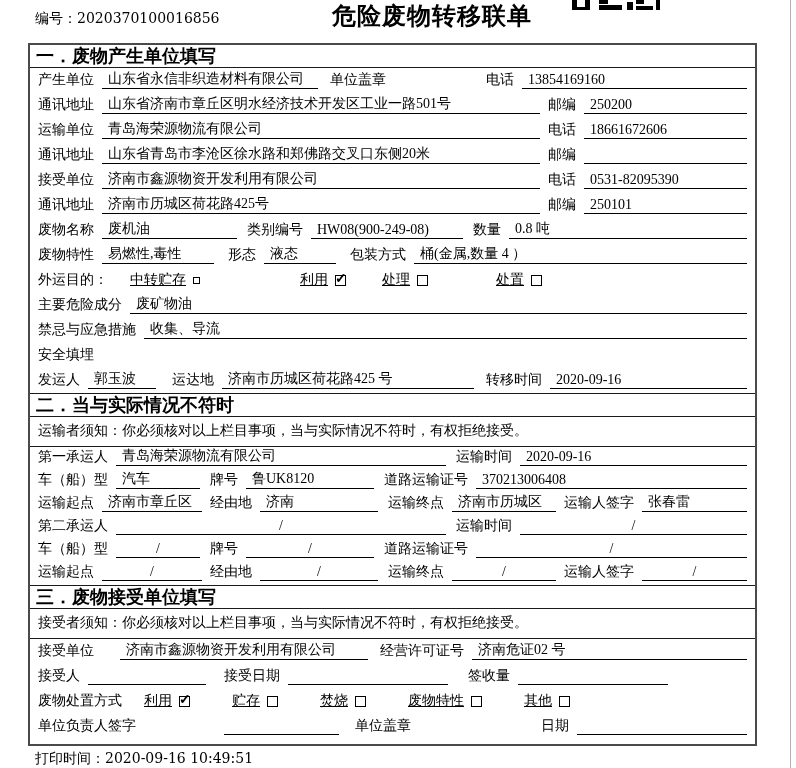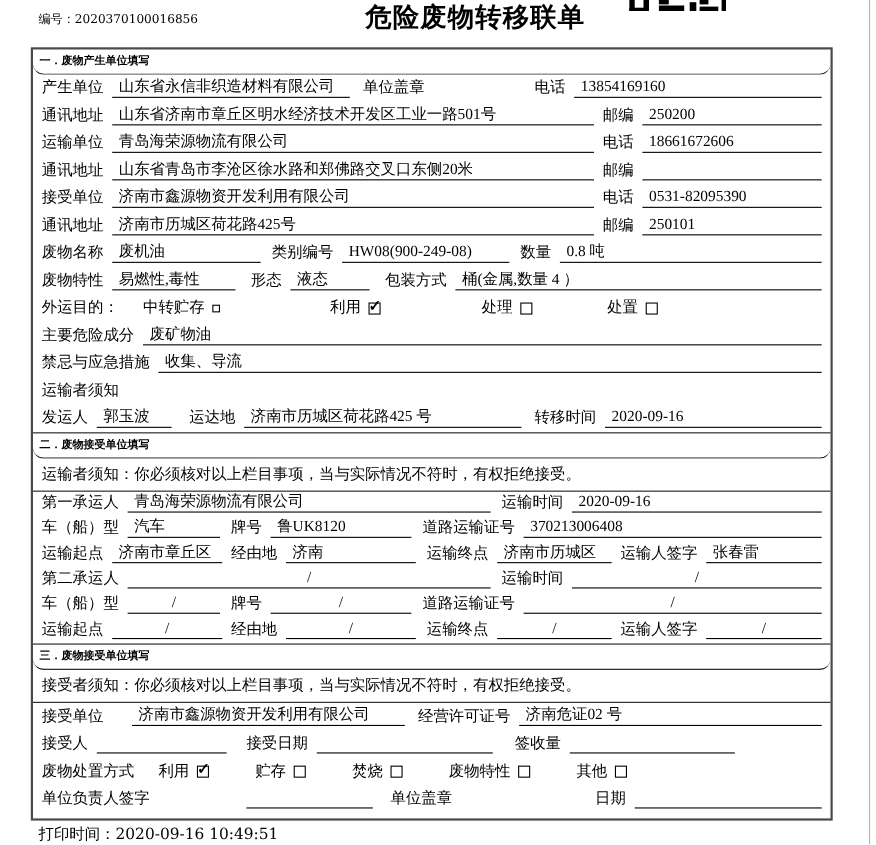--- a/index.html
+++ b/index.html
@@ -4,35 +4,35 @@
 <style>
   * { box-sizing: border-box; }
   html,body { margin:0; padding:0; background:#fff; }
   .page {
     position:relative; width:796px; height:768px; background:#ffffff;
     font-family:"DejaVu Serif","Liberation Serif",serif;
     font-size:14px; color:#000; overflow:hidden;
   }
   .qr { position:absolute; left:572px; top:0; }
   .qr rect { fill:#000; }
-  .serial { position:absolute; left:35px; top:10px; font-size:11px; white-space:nowrap; }
+  .serial { position:absolute; left:35px; top:10px; font-size:14px; white-space:nowrap; }
   .title {
     position:absolute; left:50%; top:0; margin:0 0 0 34px; transform:translateX(-50%);
     font-family:"DejaVu Sans","Liberation Sans",sans-serif;
     font-size:24px; font-weight:bold; letter-spacing:1px; white-space:nowrap;text-align:right;
   }
   .form {
     position:absolute; left:28px; top:43px; width:729px;
     border:2px solid #4a4a4a; background:#fff;
   }
   .sec + .sec { border-top:1px solid #1a1a1a; }
   .sec-h {
     font-family:"DejaVu Sans","Liberation Sans",sans-serif;
-    font-weight:bold; font-size:10px; padding:2px 6px 2px;
-    border-bottom:1px solid #1a1a1a; line-height:18px;border-radius:10px;
+    font-weight:bold; font-size:18px; padding:2px 6px 2px;
+    border-bottom:1px solid #1a1a1a; line-height:18px;
   }
   .notice { padding:5px 8px 6px; border-bottom:1px solid #1a1a1a; white-space:nowrap; }
   .row {
     display:flex; align-items:flex-end; padding:0 8px 4px;
     height:25px; white-space:nowrap;
   }
   .s2 .row { height:23px; }
   .s3 { padding-bottom:5px; }
   .lbl { flex:none; margin-right:8px; }
   .u {
@@ -43,21 +43,21 @@
   .u.ctr { text-align:center; padding-left:2px; }
   .cb {
     display:inline-block; width:11px; height:11px; border:1.5px solid #000;
     margin-left:7px; position:relative; top:0px; flex:none;
   }
   .cb.sm { width:7px; height:7px; border-width:1px; }
   .cb.checked::after {
     content:"✓"; position:absolute; left:-1px; top:-6px;
     font-size:14px; font-weight:bold; color:#000;
   }
-  .opt { display:inline-flex; align-items:center; }
+  .opt { display:inline-flex; align-items:center;text-decoration:underline; }
   .print { position:absolute; left:35px; top:750px; white-space:nowrap; }
   .page-edge { position:absolute; left:790px; top:0; width:1px; height:768px; background:#b3b3b3; }
 </style>
 </head>
 <body>
 
 <div class="page">
 
   <svg class="qr" width="88" height="10" viewBox="0 0 88 10">
     <rect x="0" y="0" width="5" height="10"></rect>
@@ -144,56 +144,56 @@
       <div class="row">
         <span class="lbl">外运目的：</span>
         <span class="opt" style="margin-left:14px">
             <span>中转贮存</span>
             <span class="cb sm"></span>
           </span>
         <span class="opt" style="margin-left:100px">
             <span>利用</span>
             <span class="cb checked"></span>
           </span>
-        <span class="opt" style="margin-left:92px">
+        <span class="opt" style="margin-left:36px">
             <span>处理</span>
             <span class="cb"></span>
           </span>
         <span class="opt" style="margin-left:68px">
             <span>处置</span>
             <span class="cb"></span>
           </span>
       </div>
 
       <div class="row">
         <span class="lbl">主要危险成分</span>
         <span class="u fx">废矿物油</span>
       </div>
 
       <div class="row">
         <span class="lbl">禁忌与应急措施</span>
         <span class="u fx">收集、导流</span>
       </div>
 
       <div class="row">
-        <span class="lbl">运输者须知</span>
+        <span class="lbl">安全填埋</span>
       </div>
 
       <div class="row">
         <span class="lbl">发运人</span>
         <span class="u" style="width:68px">郭玉波</span>
         <span class="lbl" style="margin-left:16px">运达地</span>
         <span class="u" style="width:252px">济南市历城区荷花路425 号</span>
         <span class="lbl" style="margin-left:12px">转移时间</span>
         <span class="u fx">2020-09-16</span>
       </div>
     </div>
 
     <div class="sec s2">
-      <div class="sec-h">二．废物接受单位填写</div>
+      <div class="sec-h">二．当与实际情况不符时</div>
       <div class="notice">运输者须知：你必须核对以上栏目事项，当与实际情况不符时，有权拒绝接受。</div>
 
       <div class="row">
         <span class="lbl">第一承运人</span>
         <span class="u" style="width:330px">青岛海荣源物流有限公司</span>
         <span class="lbl" style="margin-left:10px">运输时间</span>
         <span class="u fx">2020-09-16</span>
       </div>
 
       <div class="row">

